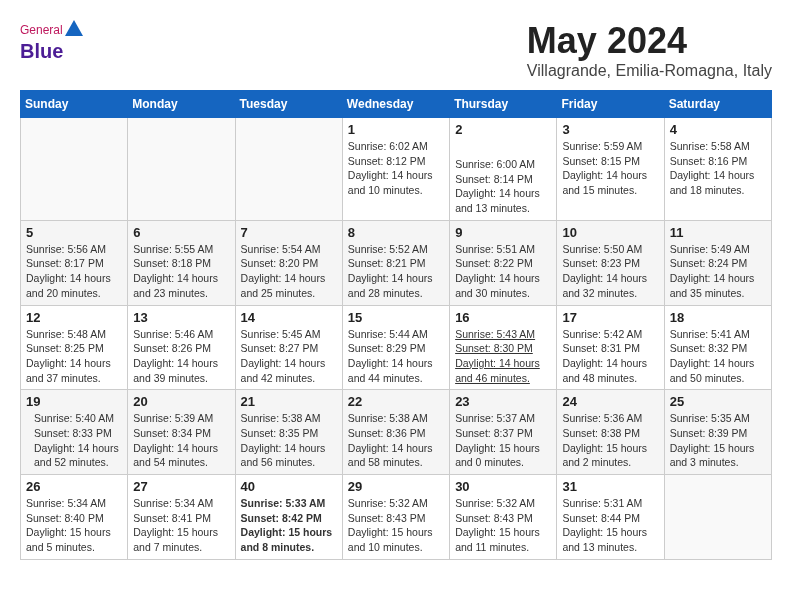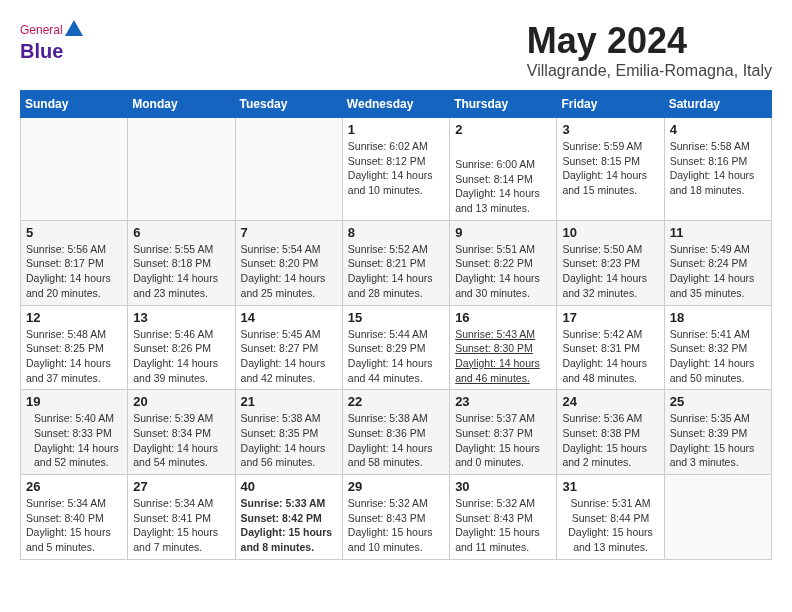--- a/index.html
+++ b/index.html
@@ -332,21 +332,21 @@
         </td>
         <td>
           <div class="day-number">30</div>
           <div class="day-info" style="white-space: pre-line;">Sunrise: 5:32 AM
 Sunset: 8:43 PM
 Daylight: 15 hours
 and 11 minutes.</div>
         </td>
         <td>
           <div class="day-number">31</div>
-          <div class="day-info" style="white-space: pre-line; text-align: center;">Sunrise: 5:31 AM
+          <div class="day-info" style="white-space: pre-line;">Sunrise: 5:31 AM
 Sunset: 8:44 PM
 Daylight: 15 hours
 and 13 minutes.</div>
         </td>
         <td class="empty"></td>
       </tr>
     </tbody>
 </table>
 
 </body></html>

